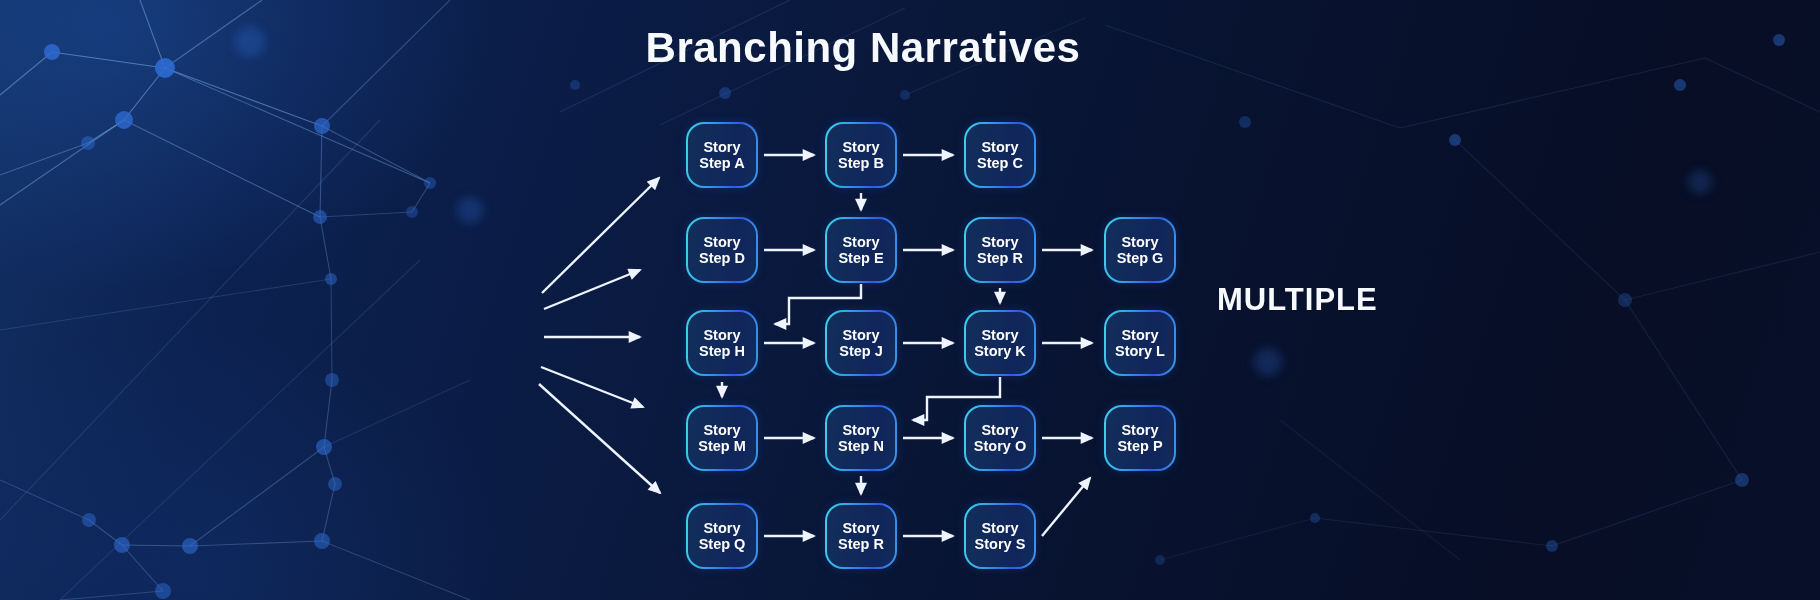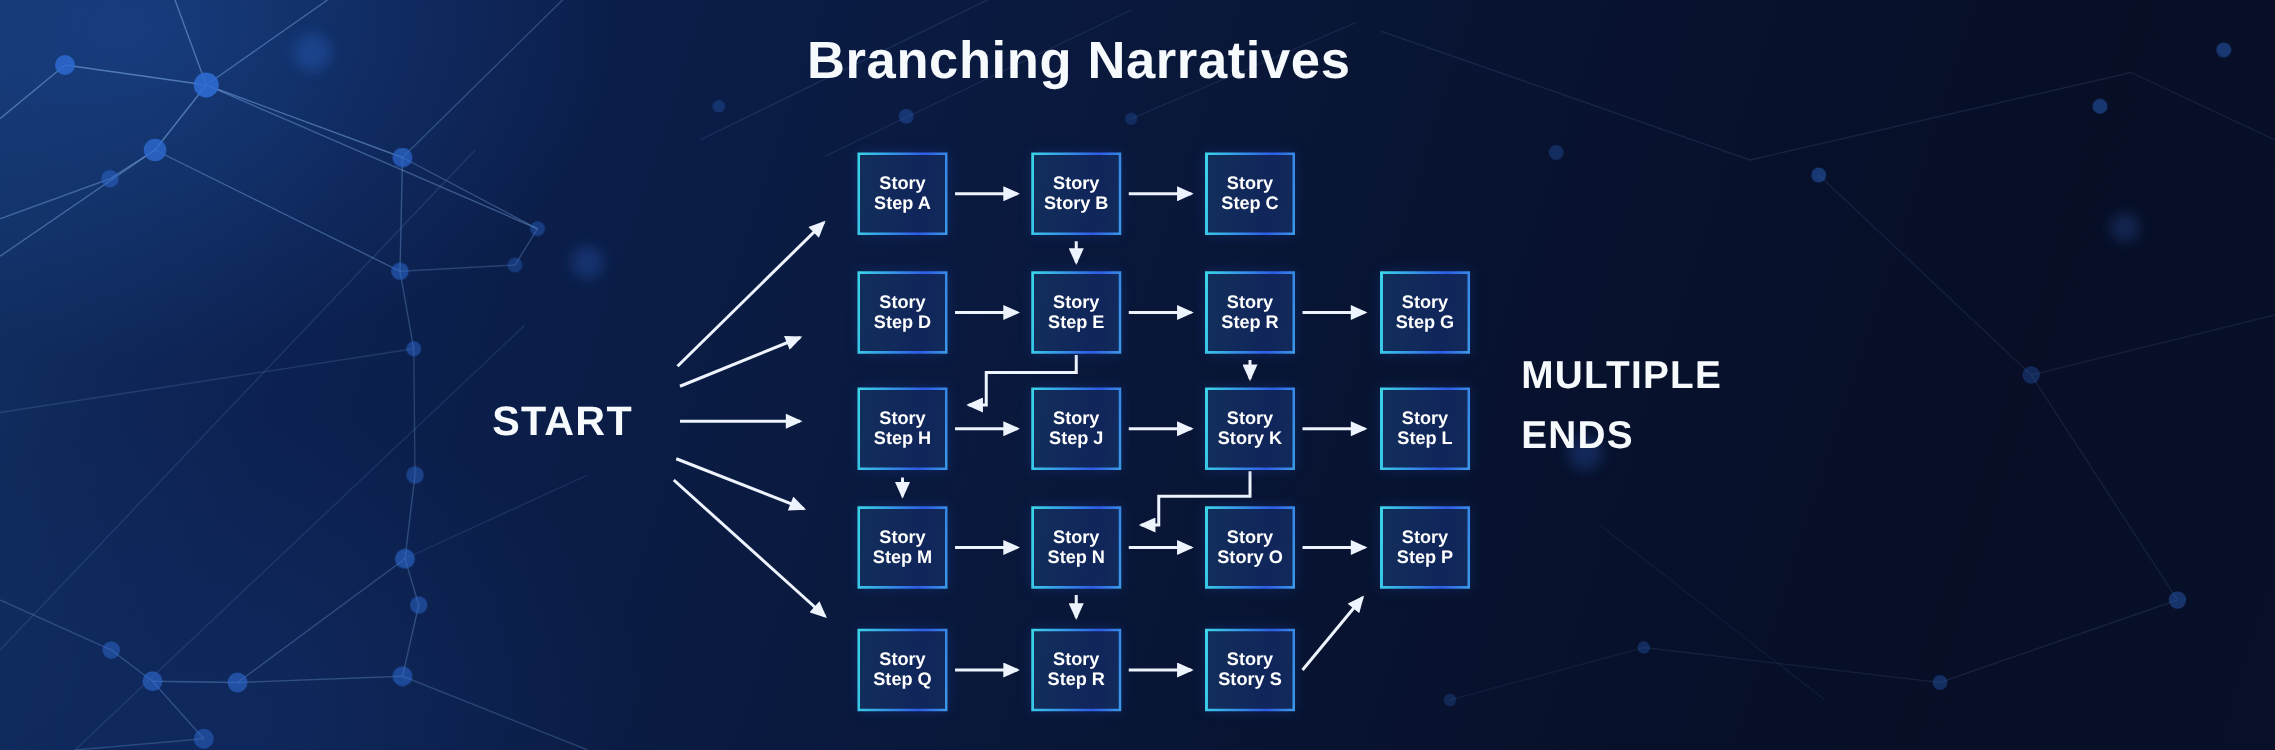--- a/index.html
+++ b/index.html
@@ -18,21 +18,21 @@
   }
   .start-label{
     position:absolute;left:340px;top:318px;width:220px;text-align:center;
     color:#f7fafd;font-size:33px;font-weight:700;letter-spacing:1px;
   }
   .ends-label{
     position:absolute;left:1217px;top:276px;width:220px;text-align:left;
     color:#f7fafd;font-size:31px;font-weight:700;letter-spacing:1px;line-height:48px;
   }
   .node{
-    position:absolute;width:72px;height:66px;box-sizing:border-box;border-radius:0;
+    position:absolute;width:72px;height:66px;box-sizing:border-box;border-radius:18px;
     border:2px solid transparent;
     background:
       linear-gradient(rgba(14,33,79,0.92),rgba(14,33,79,0.92)) padding-box,
       linear-gradient(95deg,#3bd6e9 0%,#2e5be6 70%,#3a9ae8 100%) border-box;
     display:flex;flex-direction:column;align-items:center;justify-content:center;
     color:#ffffff;font-size:14.5px;font-weight:700;line-height:16.5px;text-align:center;
     box-shadow:0 0 10px rgba(30,90,200,0.25);
   }
   .arrow{stroke:#eef4fd;stroke-width:2.4;fill:none;stroke-linejoin:miter;}
 </style>
@@ -167,33 +167,31 @@
     <line class="arrow" x1="903" y1="438" x2="953" y2="438" marker-end="url(#ah)"></line>
     <line class="arrow" x1="1042" y1="438" x2="1092" y2="438" marker-end="url(#ah)"></line>
     <line class="arrow" x1="861" y1="476" x2="861" y2="494" marker-end="url(#ah)"></line>
 
     <line class="arrow" x1="764" y1="536" x2="814" y2="536" marker-end="url(#ah)"></line>
     <line class="arrow" x1="903" y1="536" x2="953" y2="536" marker-end="url(#ah)"></line>
     <line class="arrow" x1="1042" y1="536" x2="1090" y2="478" marker-end="url(#ah)"></line>
   </svg>
 
   <div class="title">Branching Narratives</div>
-  <div class="start-label">START</div>
   <div class="ends-label">
     <div>MULTIPLE</div>
-    <div>ENDS</div>
   </div>
 
   <div class="node" style="left:686px;top:122px">
     <span>Story</span>
     <span>Step A</span>
   </div>
   <div class="node" style="left:825px;top:122px">
     <span>Story</span>
-    <span>Story B</span>
+    <span>Step B</span>
   </div>
   <div class="node" style="left:964px;top:122px">
     <span>Story</span>
     <span>Step C</span>
   </div>
   <div class="node" style="left:686px;top:217px">
     <span>Story</span>
     <span>Step D</span>
   </div>
   <div class="node" style="left:825px;top:217px">
@@ -215,21 +213,21 @@
   <div class="node" style="left:825px;top:310px">
     <span>Story</span>
     <span>Step J</span>
   </div>
   <div class="node" style="left:964px;top:310px">
     <span>Story</span>
     <span>Story K</span>
   </div>
   <div class="node" style="left:1104px;top:310px">
     <span>Story</span>
-    <span>Step L</span>
+    <span>Story L</span>
   </div>
   <div class="node" style="left:686px;top:405px">
     <span>Story</span>
     <span>Step M</span>
   </div>
   <div class="node" style="left:825px;top:405px">
     <span>Story</span>
     <span>Step N</span>
   </div>
   <div class="node" style="left:964px;top:405px">

